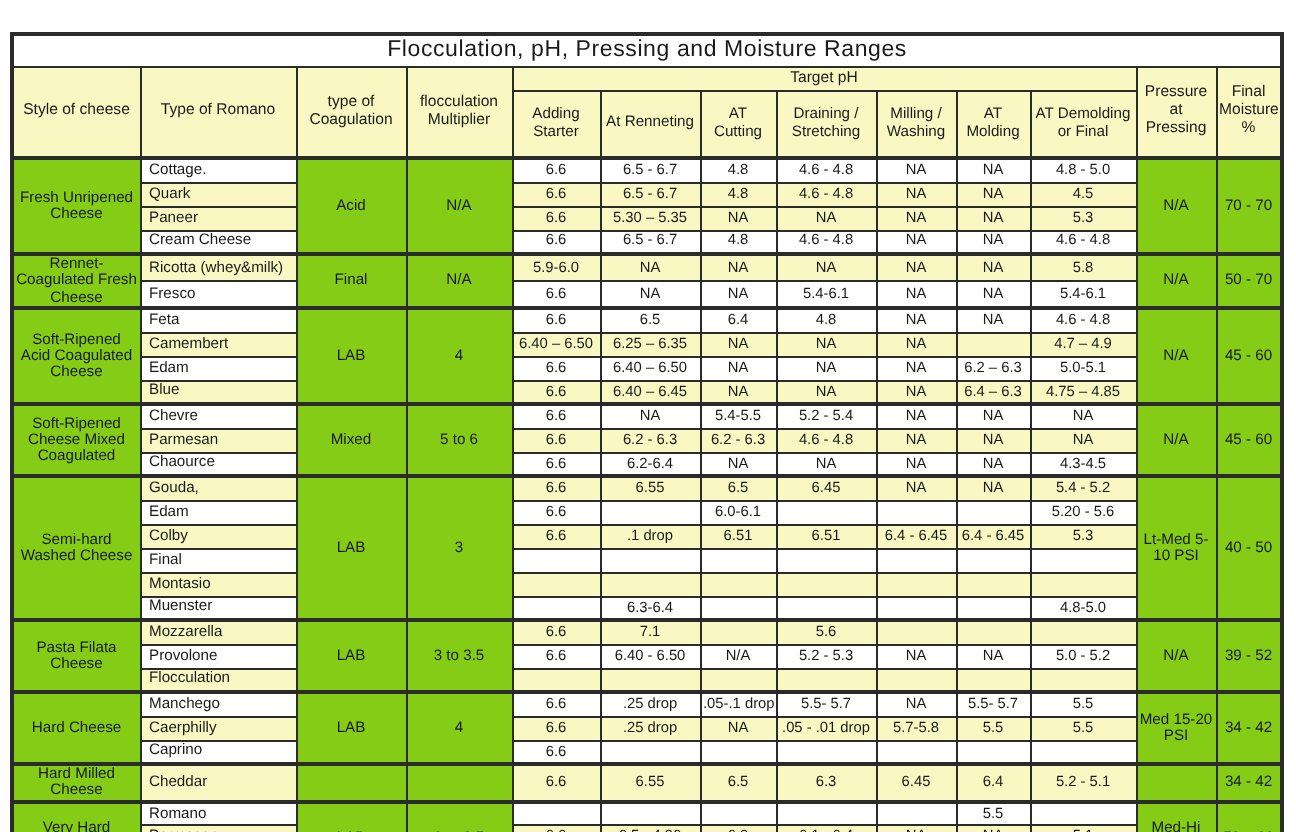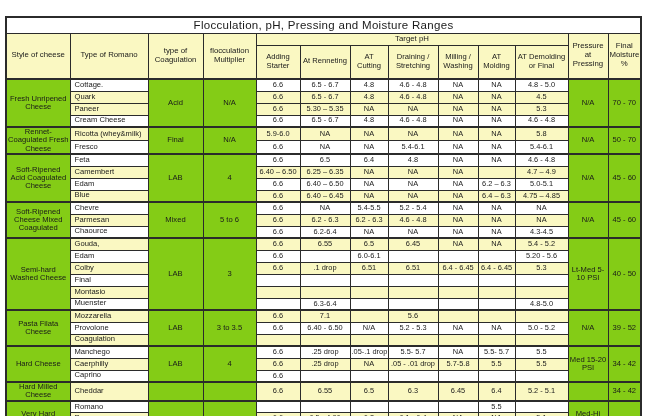--- a/index.html
+++ b/index.html
@@ -301,21 +301,21 @@
           <td class="cheese">Provolone</td>
           <td>6.6</td>
           <td>6.40 - 6.50</td>
           <td>N/A</td>
           <td>5.2 - 5.3</td>
           <td>NA</td>
           <td>NA</td>
           <td>5.0 - 5.2</td>
         </tr>
         <tr>
-          <td class="cheese hl">Coagulation</td>
+          <td class="cheese hl">Flocculation</td>
           <td class="hl"></td>
           <td class="hl"></td>
           <td class="hl"></td>
           <td class="hl"></td>
           <td class="hl"></td>
           <td class="hl"></td>
           <td class="hl"></td>
         </tr>
         <tr class="group-start">
           <td rowspan="3" class="group">Hard Cheese</td>

